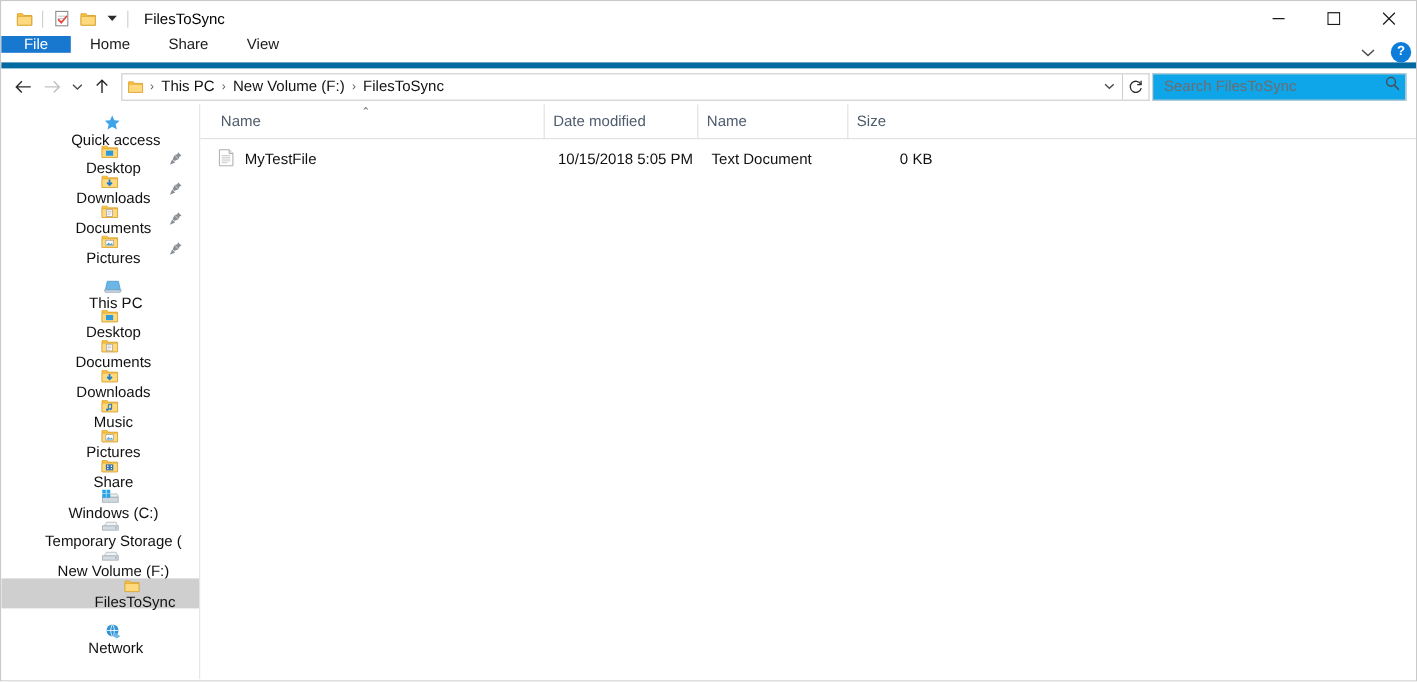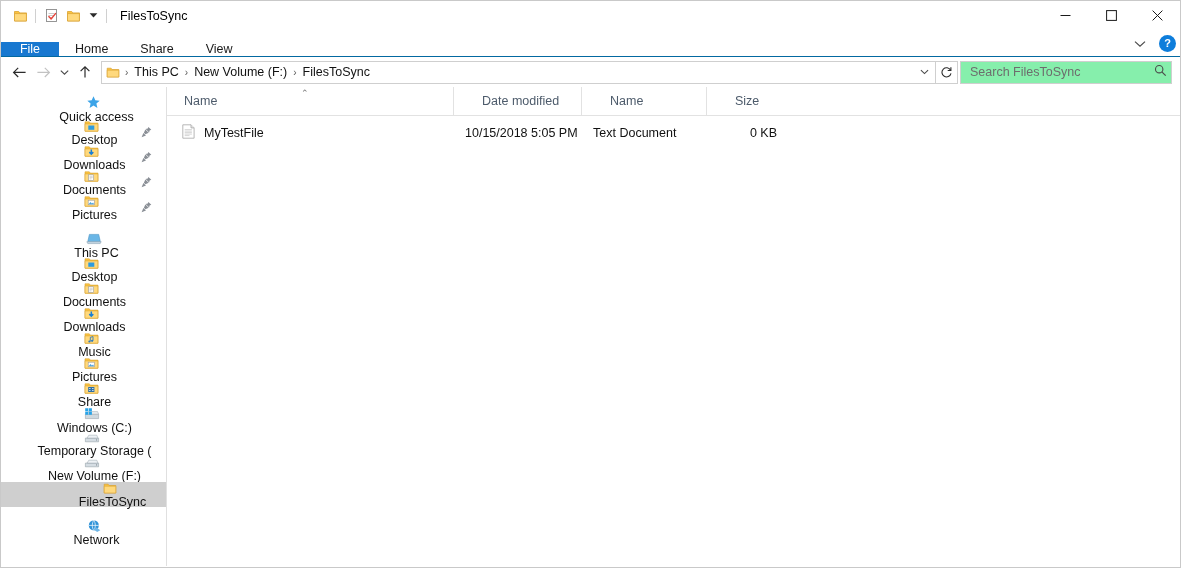--- a/index.html
+++ b/index.html
@@ -55,22 +55,22 @@
     width: 46px; height: 29px;
     display: flex; align-items: center; justify-content: center;
   }
 
   
   .ribbon {
     position: relative;
     height: 27px;
     background: #ffffff;
     display: flex;
-    align-items: flex-end;
-    border-bottom: 1px solid #0369a1;
+    align-items: flex-start;
+    border-bottom: 5px solid #0369a1;
   }
   .tab {
     display: flex; align-items: center; justify-content: center;
     font-size: 12.5px;
     color: #1a1a1a;
     padding: 0 16px;
     min-width: 58px;
     cursor: default;
   }
   .tab.file {
@@ -145,21 +145,21 @@
     width: 22px; height: 23px;
     display: flex; align-items: center; justify-content: center;
     border: 1px solid #cfcfcf;
     border-left: none;
     background: #fff;
   }
   .searchbox {
     width: 212px;
     height: 23px;
     border: 1px solid #cfcfcf;
-    background: #86efac;
+    background: #0ea5e9;
     margin-left: 2px;
     display: flex; align-items: center;
     padding: 0 4px 0 7px;
   }
   .searchbox input {
     flex: 1;
     border: none; outline: none;
     font-family: "Liberation Sans", sans-serif;
     font-size: 12.5px;
     color: #3b3b3b;
@@ -211,21 +211,21 @@
     align-items: center;
     border-bottom: 1px solid #e2e2e2;
     position: relative;
   }
   .col {
     font-size: 12.5px;
     color: #4d5b6b;
     height: 29px;
     display: flex;
     align-items: center;
-    padding-left: 28px;
+    padding-left: 7px;
     border-left: 1px solid #e2e2e2;
     position: relative;
   }
   .col:first-child { border-left: none; padding-left: 17px; }
   .col-name { width: 286px; }
   .col-date { width: 128px; }
   .col-type { width: 125px; }
   .col-size { width: 85px; }
   .sortcaret {
     position: absolute;

